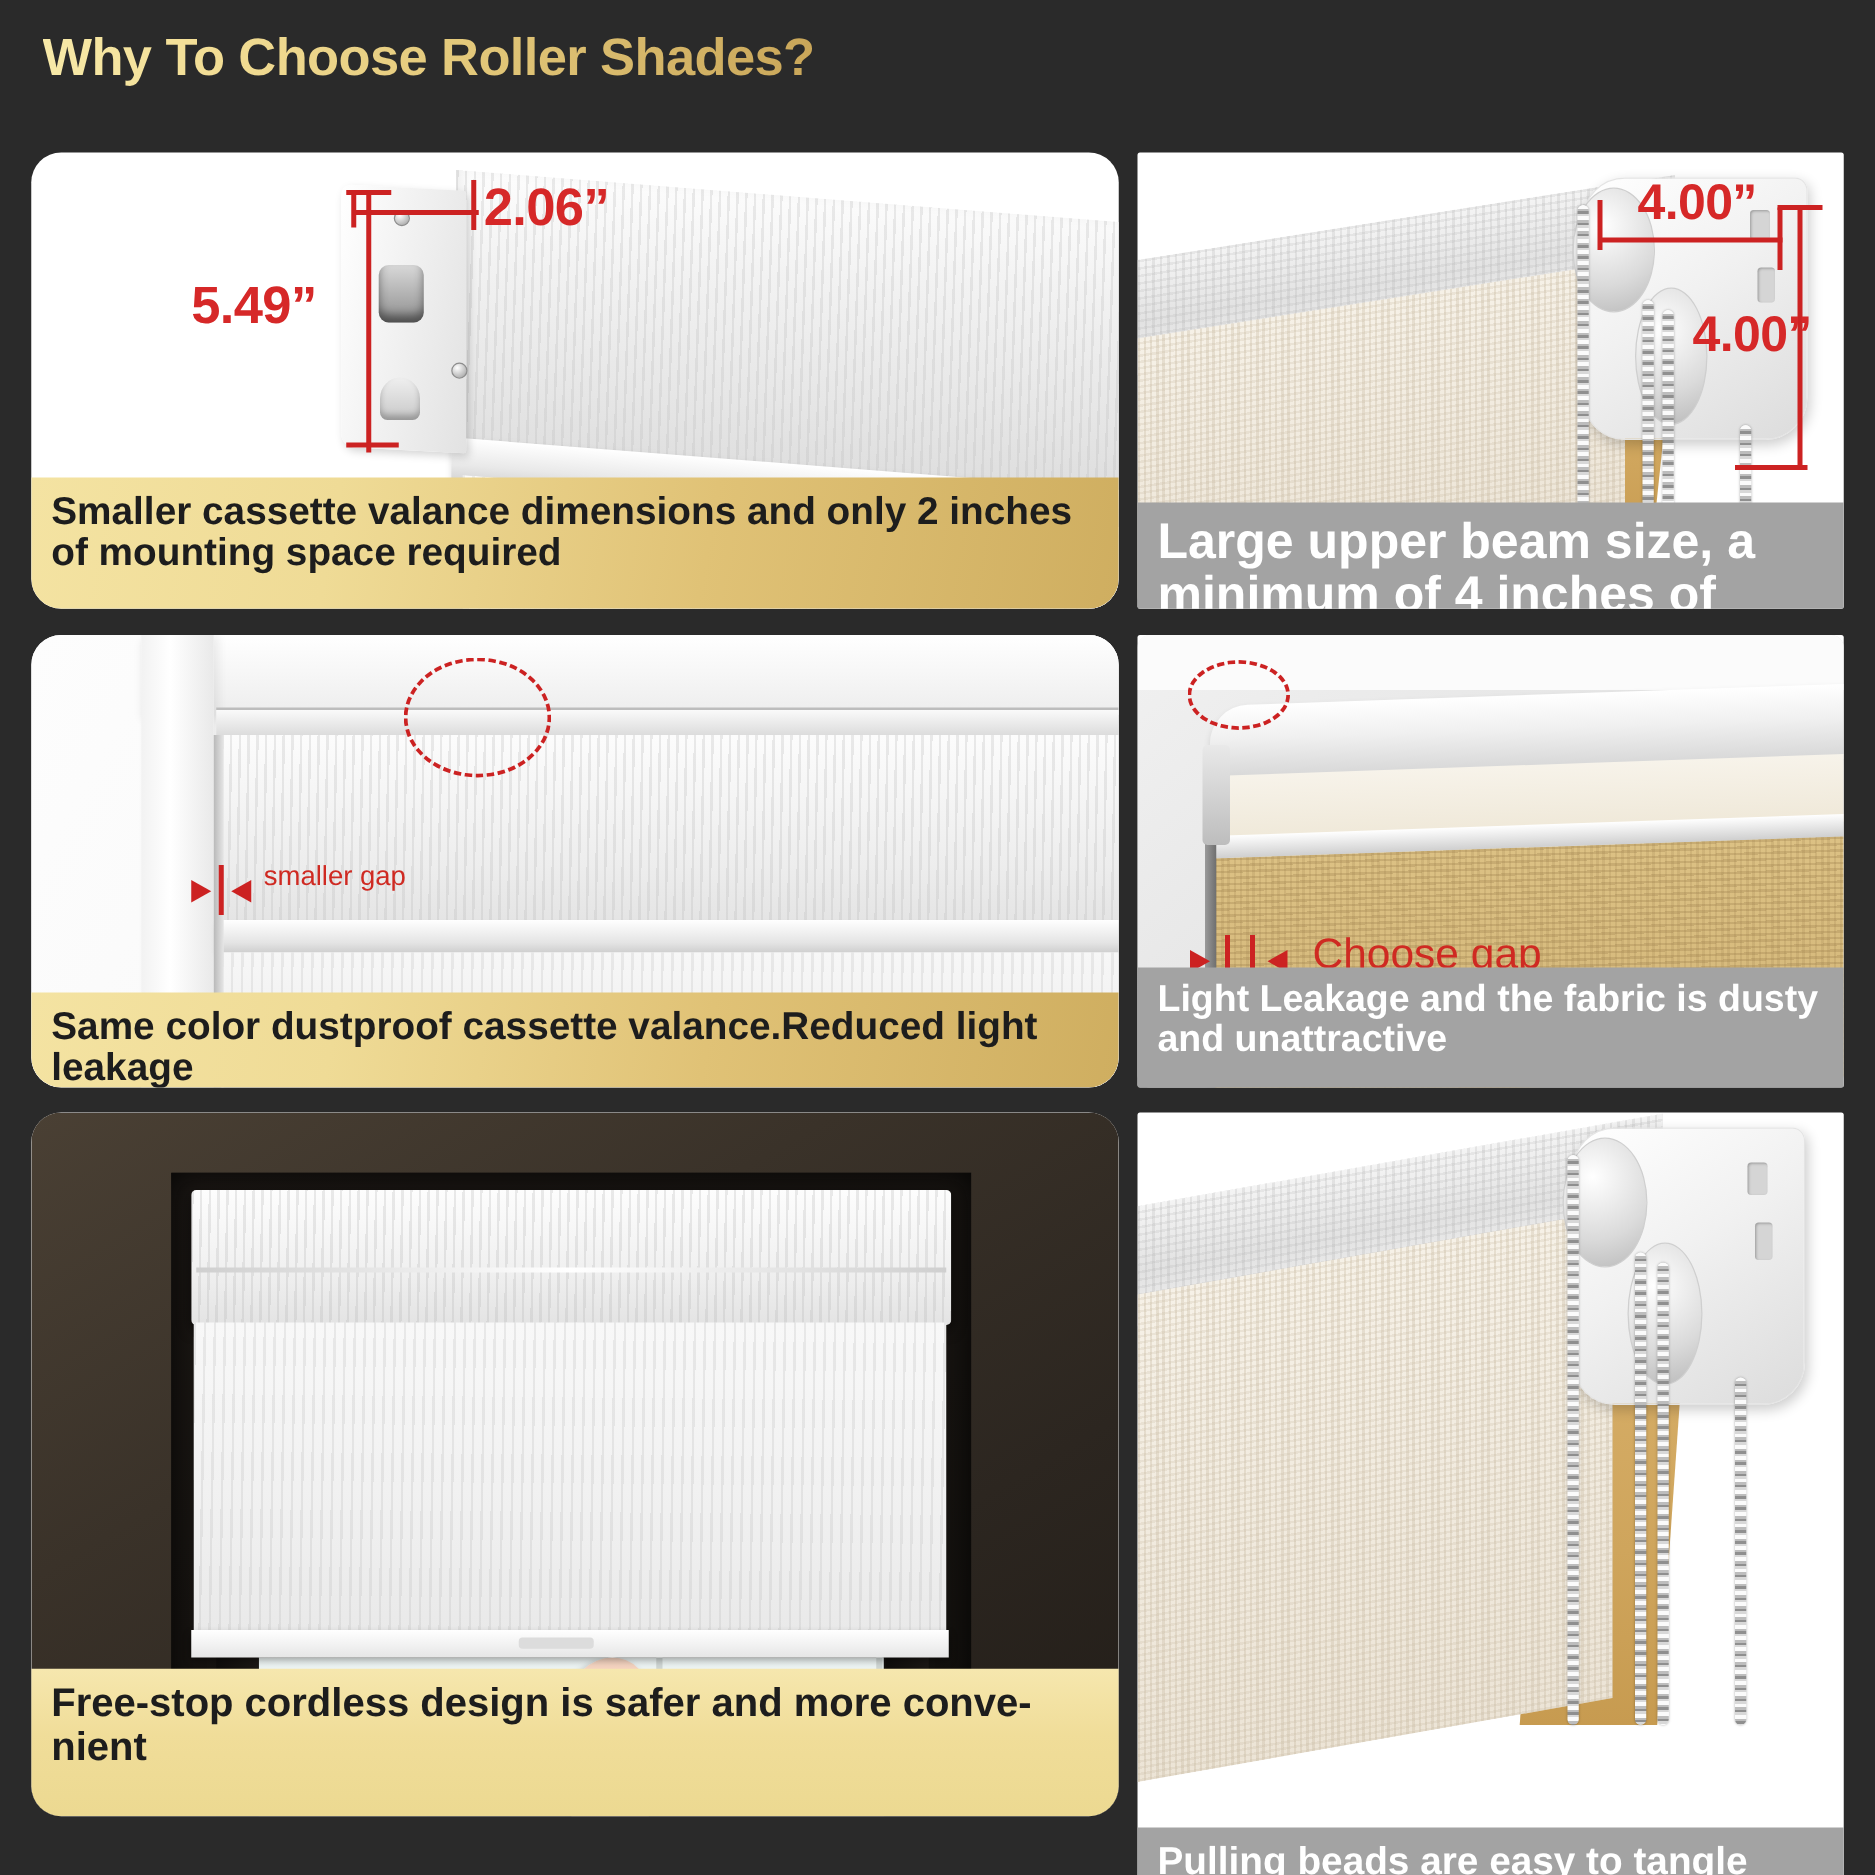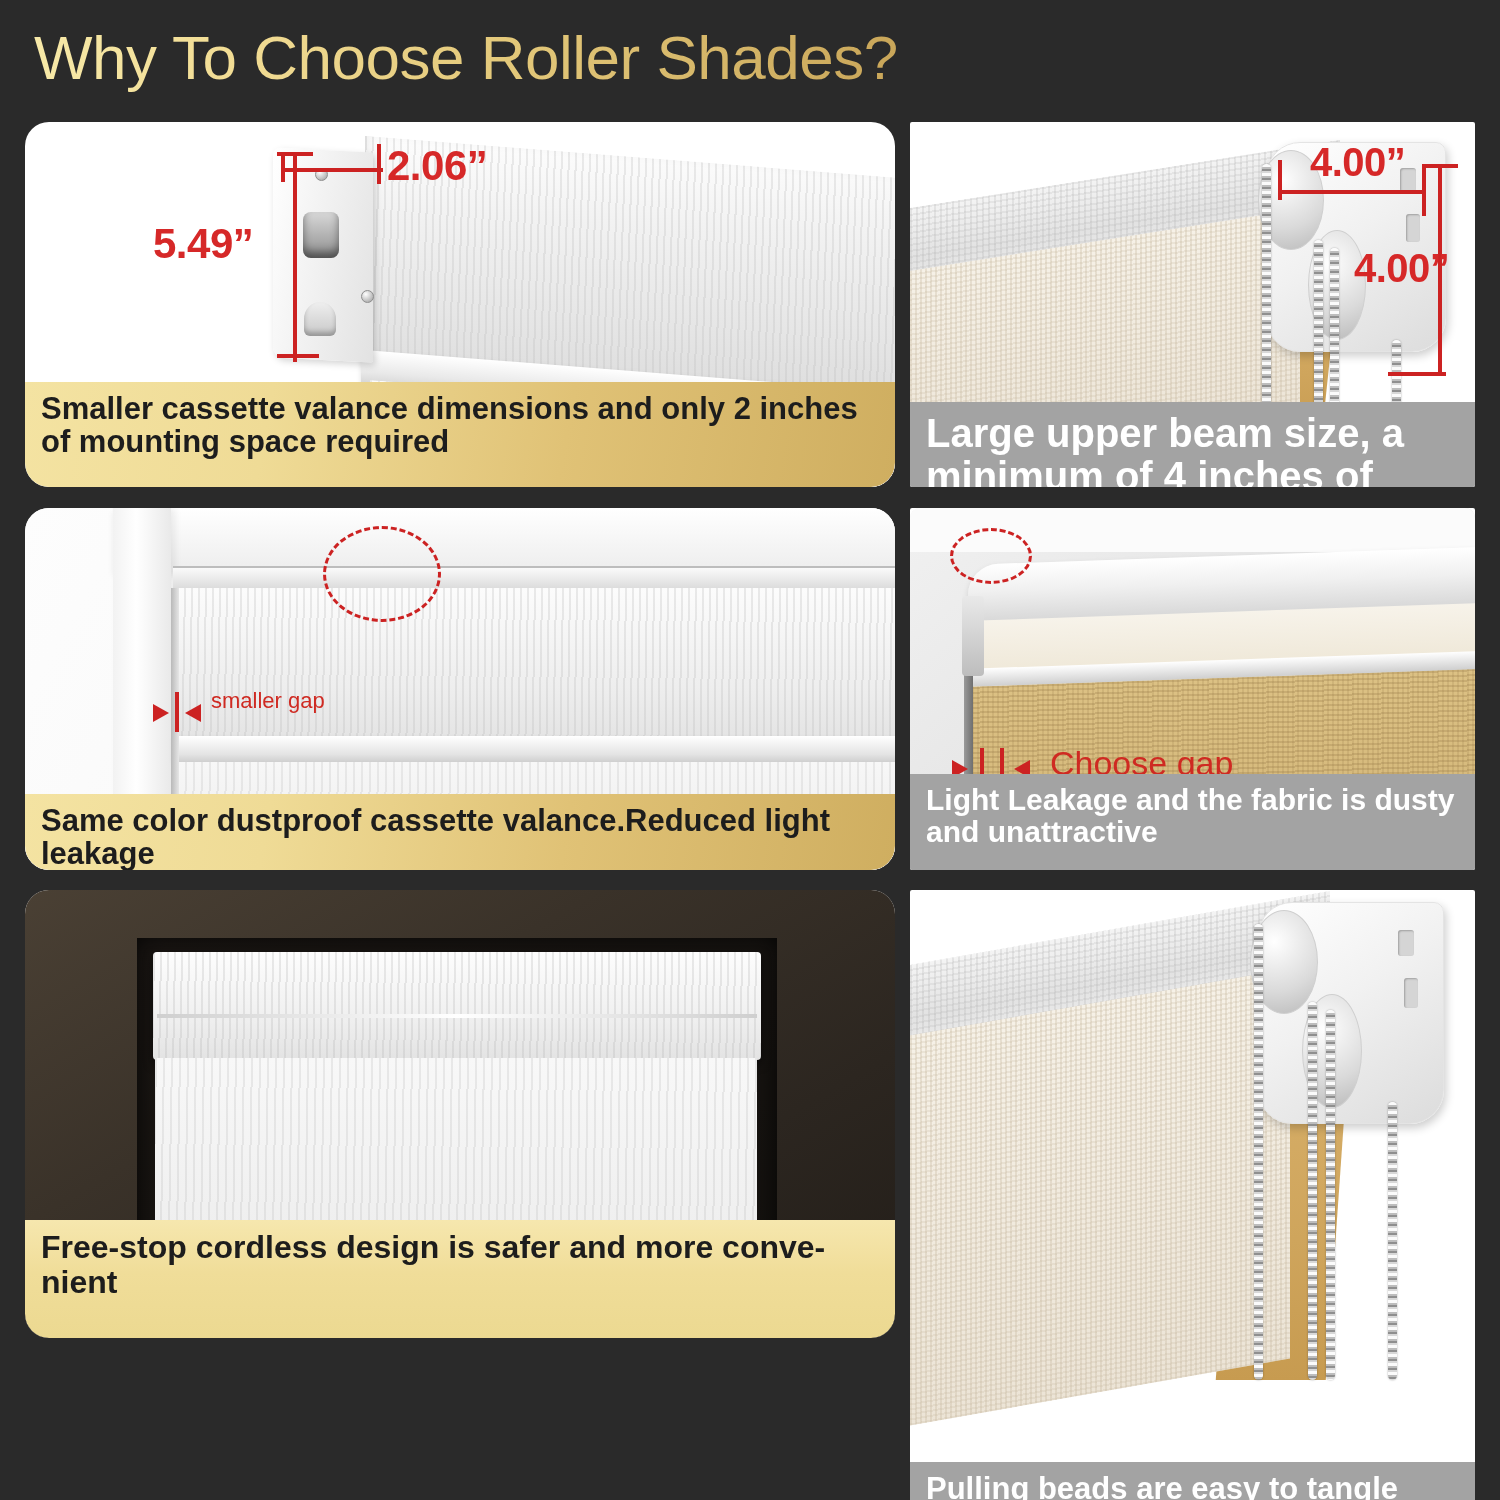--- a/index.html
+++ b/index.html
@@ -8,21 +8,21 @@
     background:#2a2a2a;
     font-family:"Liberation Sans", sans-serif;
     overflow:hidden;
   }
 
   .page { position:relative; width:1500px; height:1500px; background:#2a2a2a; }
 
   
   .title {
     position:absolute; left:34px; top:22px;
-    font-size:62px; font-weight:normal; letter-spacing:-0.5px;
+    font-size:42px; font-weight:bold; letter-spacing:-0.5px;
     white-space:nowrap;
     background:linear-gradient(90deg,#f7e9a8 0%, #f2dd95 22%, #e3c87a 55%, #c9a659 100%);
     -webkit-background-clip:text; background-clip:text;
     -webkit-text-fill-color:transparent; color:#dcc078;
   }
 
   
   .panel { position:absolute; overflow:hidden; background:#ffffff; }
   .panel.left  { border-radius:24px; }
   .panel.right { border-radius:2px; }
@@ -399,21 +399,21 @@
 
       <div class="arrowR" style="left:42px; top:252px;"></div>
       <div class="tick" style="left:70px; top:240px; height:40px;"></div>
       <div class="tick" style="left:90px; top:240px; height:40px;"></div>
       <div class="arrowL" style="left:104px; top:252px;"></div>
       <div class="gaplabel" style="left:140px; top:236px; font-size:34px;">Choose gap</div>
     </div>
     <div class="cap grey" style="height:96px; font-size:30px;">Light Leakage and the fabric is dusty and unattractive</div>
   </div>
 
-  <div class="panel left" style="left:25px; top:890px; width:870px; height:448px;">
+  <div class="panel left" style="left:25px; top:890px; width:870px; height:563px;">
     <div class="photo">
       <div class="p5-room"></div>
       <div class="p5-recess"></div>
 
       <div class="p5-glass">
         <div class="p5-tree" style="left:-10px; top:70px; width:150px; height:180px;"></div>
         <div class="p5-tree" style="left:60px; top:130px; width:170px; height:160px;"></div>
         <div class="p5-tree" style="left:200px; top:24px; width:180px; height:210px;"></div>
         <div class="p5-tree" style="left:320px; top:10px; width:210px; height:230px;"></div>
         <div class="p5-tree" style="left:420px; top:90px; width:140px; height:170px;"></div>

